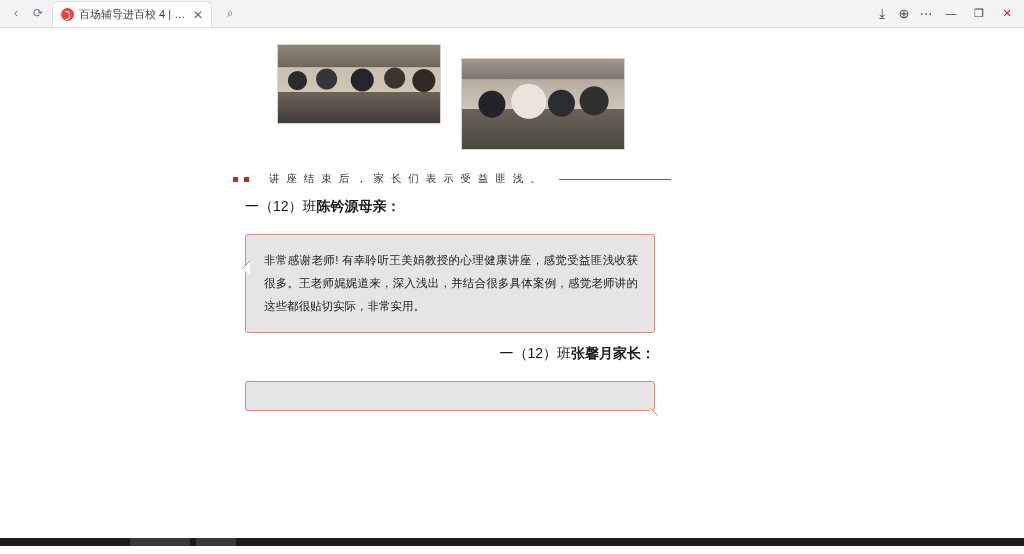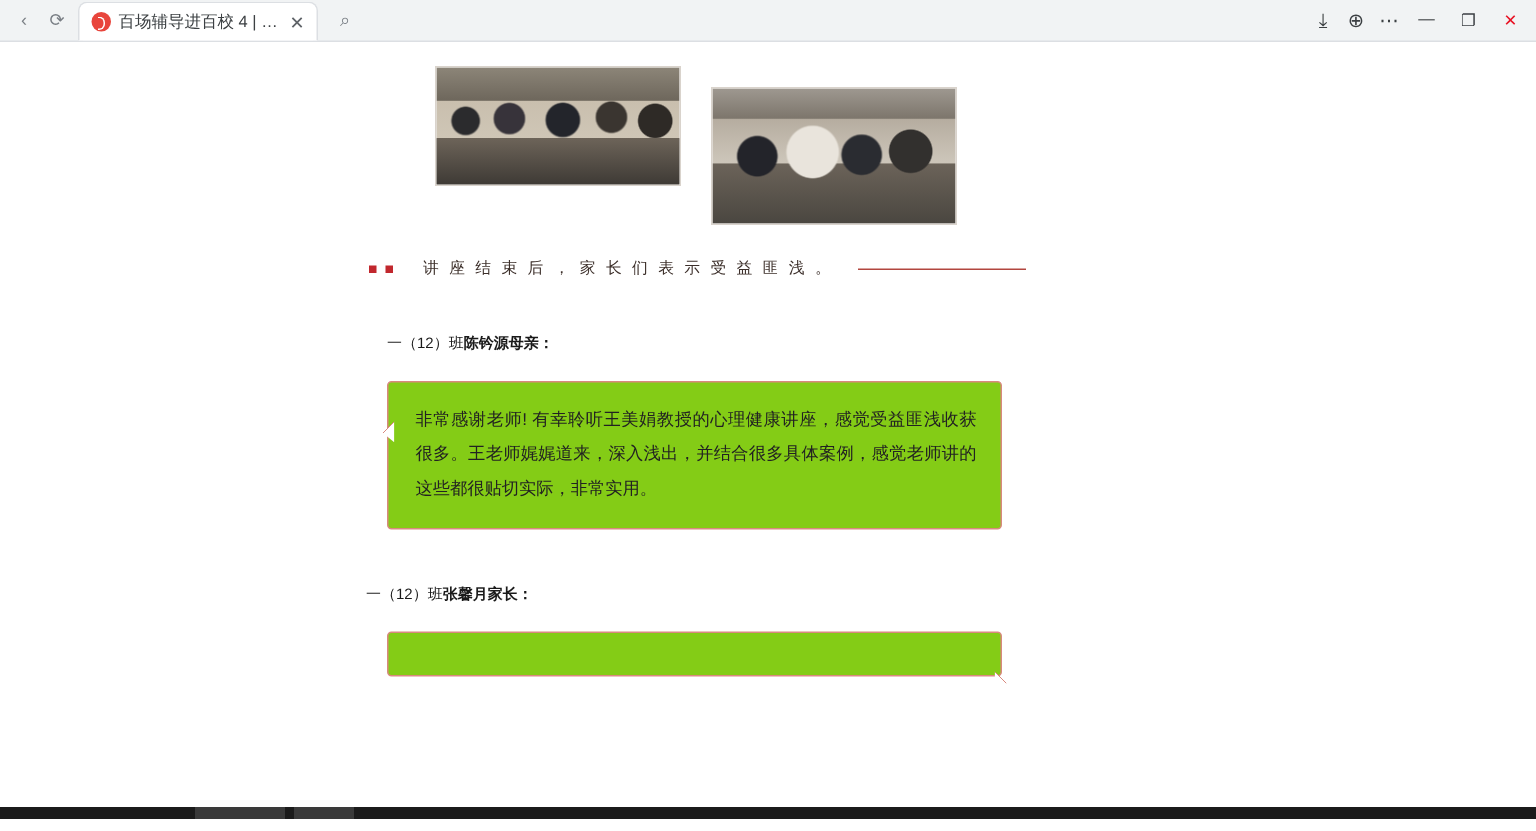--- a/index.html
+++ b/index.html
@@ -123,21 +123,21 @@
   
   .doc-viewport {
     position: relative;
     width: 1024px;
     height: 518px;
     background: #ffffff;
     overflow: hidden;
   }
   .page {
     position: absolute;
-    left: 13px;
+    left: 0;
     top: 0;
     width: 846px;
     padding: 16px;
   }
   .content {
     width: 440px;
     margin: 0 auto;
     position: relative;
     left: 28px;
   }
@@ -219,41 +219,41 @@
   }
   .caption-rule {
     flex: 1 1 auto;
     height: 1px;
     background: #b2463f;
     margin-left: 10px;
   }
 
   
   .q-head {
-    font-size: 10px;
+    font-size: 14px;
     color: #1a1a1a;
-    margin-top: 36px;
+    margin-top: 12px;
     padding-left: 14px;
     font-weight: 700;
   }
   .q-head .cls { font-weight: 400; }
   .q-head.right {
-    text-align: left;
+    text-align: right;
     padding-right: 16px;
     padding-left: 0;
   }
 
   
   .quote {
     position: relative;
     margin-top: 18px;
     border: 1px solid #d9897e;
     border-radius: 3px;
     padding: 14px 16px 14px 18px;
-    background: #84cc16;
+    background: #e5e5e5;
     font-size: 11.5px;
     line-height: 2.0;
     color: #222;
     text-align: justify;
     margin-left: 14px;
     margin-right: 16px;
   }
   .quote .tail {
     position: absolute;
     width: 11px;

